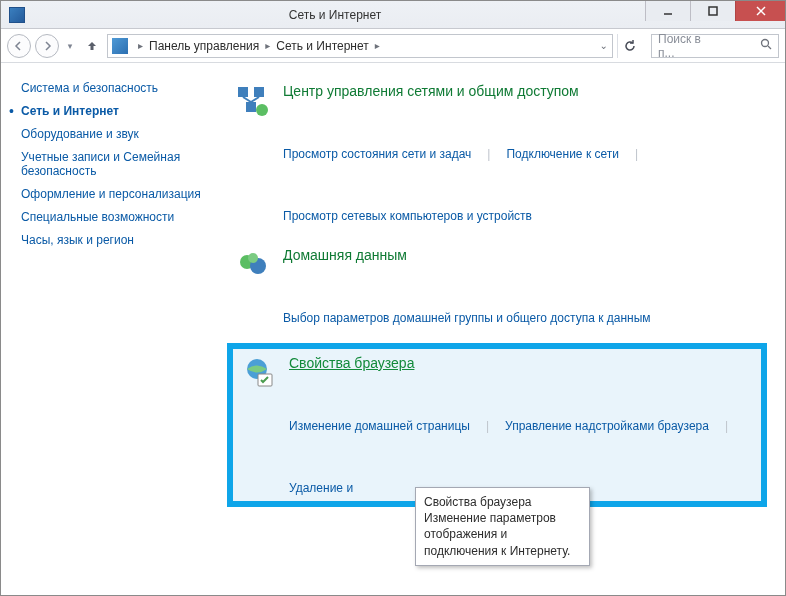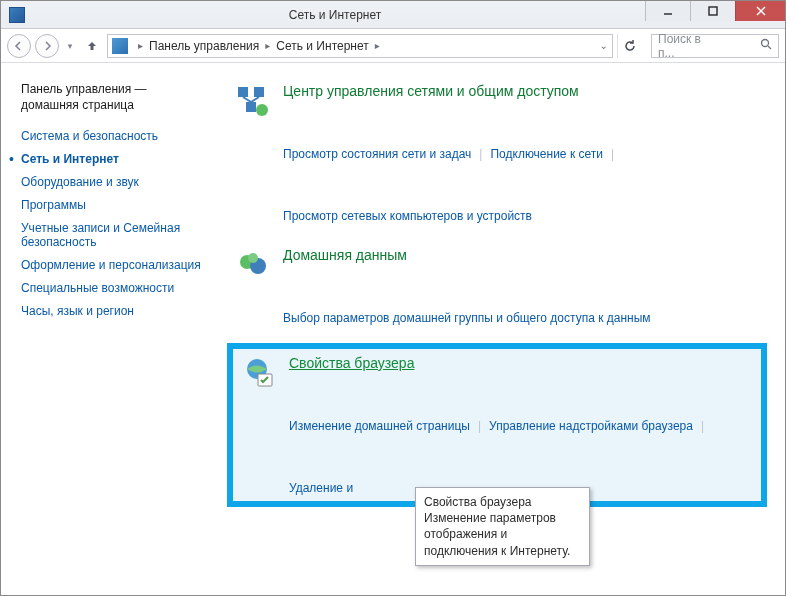--- a/index.html
+++ b/index.html
@@ -30,21 +30,21 @@
 .sidebar li a { color: #0a5aa6; text-decoration: none; cursor: pointer; }
 .sidebar li.active { position: relative; }
 .sidebar li.active::before { content: "•"; position: absolute; left: -12px; color: #0a5aa6; font-size: 14px; top: -1px; }
 .sidebar li.active a { color: #0a5aa6; font-weight: 700; }
 .main { flex: 1; padding: 14px 18px 10px 10px; font-size: 12px; position: relative; }
 .section { display: flex; gap: 12px; margin-bottom: 12px; padding: 6px 8px; }
 .section.highlight { background: #e9f4fb; border: 6px solid #0ea5e9; }
 .section .ico { width: 36px; height: 36px; flex: 0 0 36px; display: flex; align-items: center; justify-content: center; }
 .section .body h3 { font-size: 14px; font-weight: 400; color: #0f7a34; margin-bottom: 4px; }
 .section.highlight .body h3 { text-decoration: underline; color: #128a3a; }
-.links { display: flex; flex-wrap: wrap; gap: 0; font-size: 12px; margin-top: 48px; }
+.links { display: flex; flex-wrap: wrap; gap: 8px; font-size: 12px; margin-top: 48px; }
 .links a { color: #0a5aa6; text-decoration: none; cursor: pointer; }
 .links .divider { color: #bfc4cc; padding: 0 8px; }
 .tooltip { position: absolute; left: 126px; top: 132px; width: 175px; background: #fff; border: 1px solid #a4a8b3; padding: 6px 8px; font-size: 12px; color: #2d2d2d; box-shadow: 2px 2px 4px rgba(0,0,0,0.25); line-height: 1.35; z-index: 10; }
 .ico-net svg, .ico-home svg, .ico-browser svg { width: 34px; height: 34px; }
 </style>
 </head>
 <body>
 
 <div class="window">
 
@@ -111,29 +111,24 @@
       <span><svg width="12" height="12" viewBox="0 0 12 12">
             <circle cx="5" cy="5" r="3.5" fill="none" stroke="#6e727b" stroke-width="1.3"></circle>
             <line x1="8" y1="8" x2="11" y2="11" stroke="#6e727b" stroke-width="1.3"></line>
           </svg></span>
     </div>
   </div>
 
   <div class="content">
 
     <div class="sidebar">
-      <div class="home">
-        <span>Панель управления —</span><br>
-        <span>домашняя страница</span>
-      </div>
       <ul>
         <li><a>Система и безопасность</a></li>
         <li class="active"><a>Сеть и Интернет</a></li>
         <li><a>Оборудование и звук</a></li>
-        <li><a>Программы</a></li>
         <li><a>Учетные записи и Семейная безопасность</a></li>
         <li><a>Оформление и персонализация</a></li>
         <li><a>Специальные возможности</a></li>
         <li><a>Часы, язык и регион</a></li>
       </ul>
     </div>
 
     <div class="main">
 
       <div class="section">

